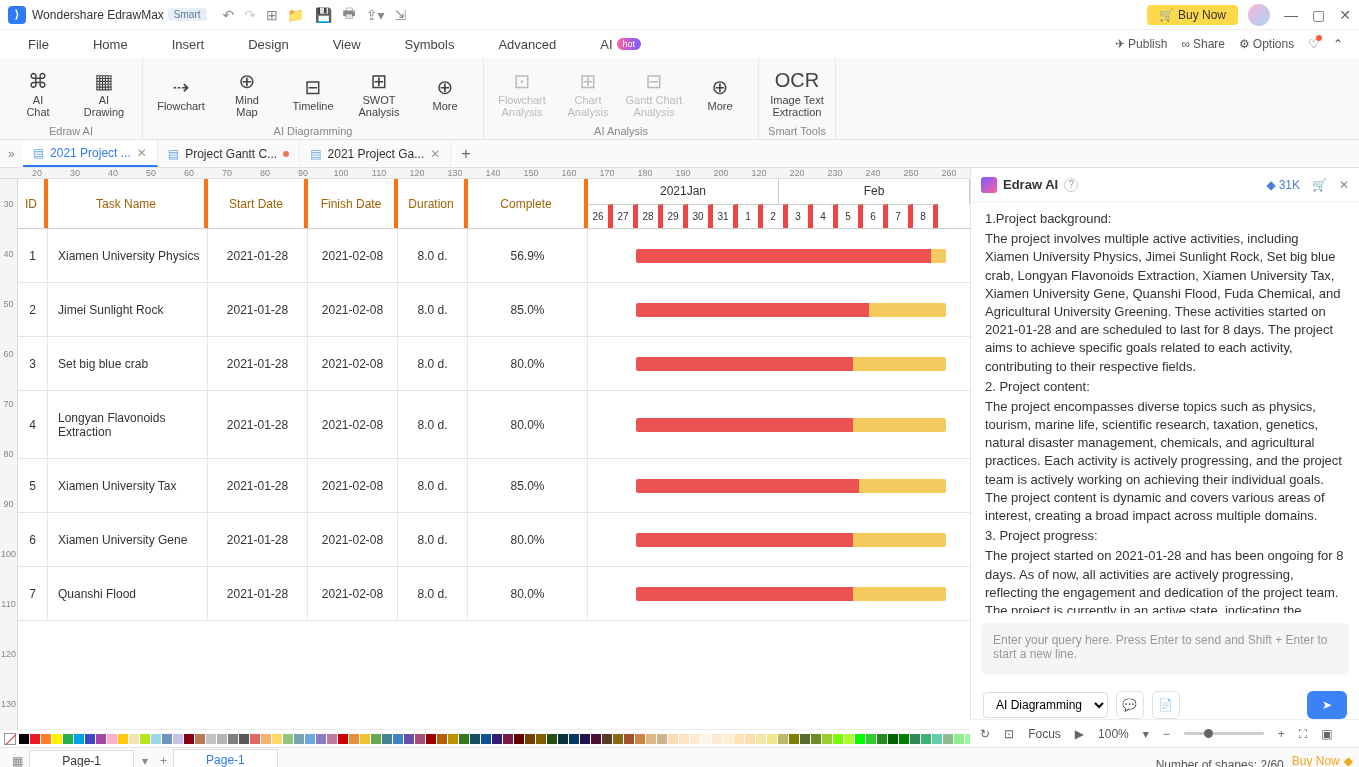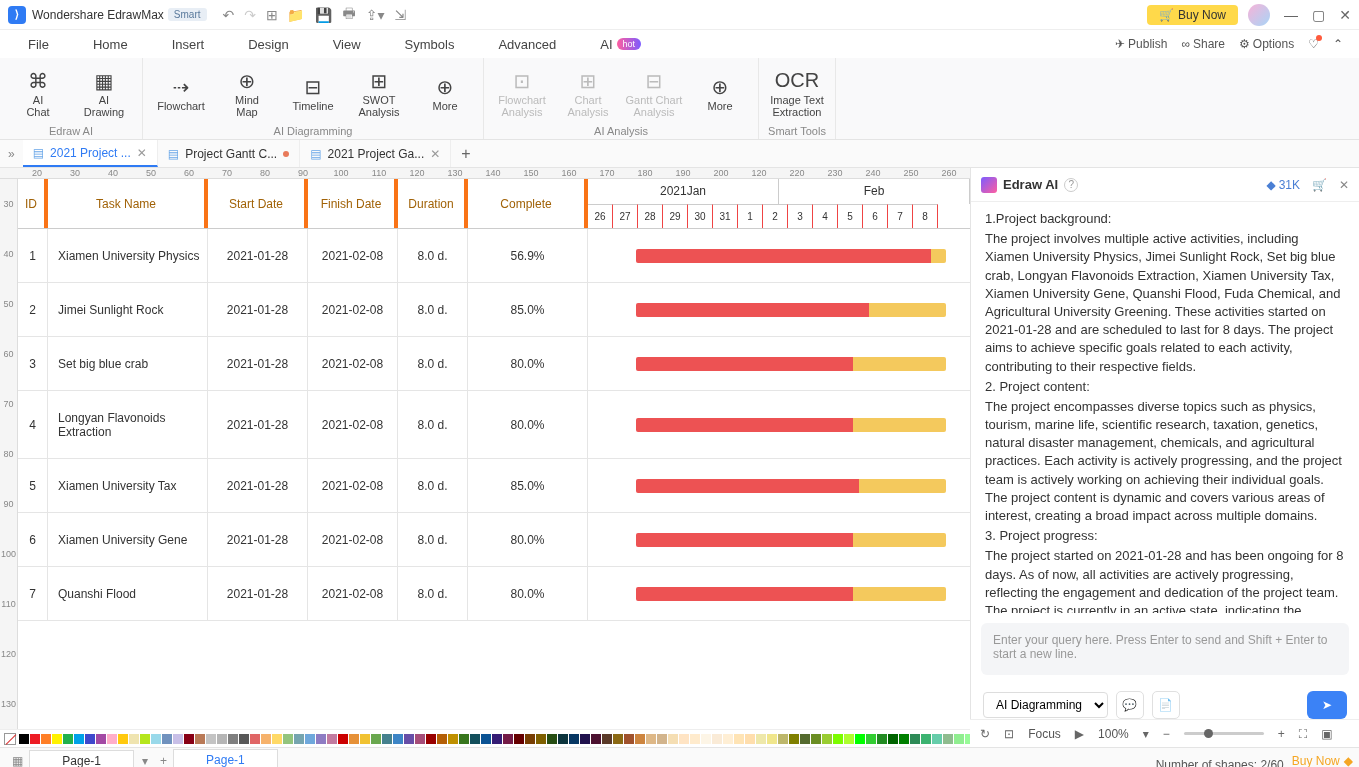--- a/index.html
+++ b/index.html
@@ -67,21 +67,21 @@
 .gc-task { width: 160px; }
 .gc-start { width: 100px; }
 .gc-finish { width: 90px; }
 .gc-dur { width: 70px; }
 .gc-comp { width: 120px; }
 .gantt-right { flex:1; }
 .timeline-header { display:flex; flex-direction:column; height:50px; border-bottom:1px solid #ccc; }
 .timeline-months { display:flex; height:25px; }
 .timeline-months div { flex:1; text-align:center; font-size:12px; border-right:1px solid #ccc; display:flex;align-items:center;justify-content:center; }
 .timeline-days { display:flex; height:25px; }
-.timeline-days div { width:25px; text-align:center; font-size:10px; border-right:1px solid #ef4444; border-top:1px solid #ccc; display:flex;align-items:center;justify-content:center; }
+.timeline-days div { width:25px; text-align:center; font-size:10px; border-right:5px solid #ef4444; border-top:1px solid #ccc; display:flex;align-items:center;justify-content:center; }
 .gantt-row { display:flex; height:54px; border-bottom:1px solid #e5e5e5; align-items:center; }
 .gantt-row.row4 { height:68px; }
 .gcell { border-right:1px solid #e5e5e5; display:flex; align-items:center; height:100%; font-size:12px; }
 .gc-id.gcell { justify-content:center; }
 .gc-task.gcell { padding-left:10px; }
 .gc-start.gcell,.gc-finish.gcell,.gc-dur.gcell,.gc-comp.gcell { justify-content:center; }
 .bar-cell { flex:1; display:flex; align-items:center; padding-left: 48px; }
 .gbar { height:14px; display:flex; width: 310px; border-radius:2px; overflow:hidden; }
 .gbar .done { background:#ed5253; }
 .gbar .remain { background:#f4c95d; }

